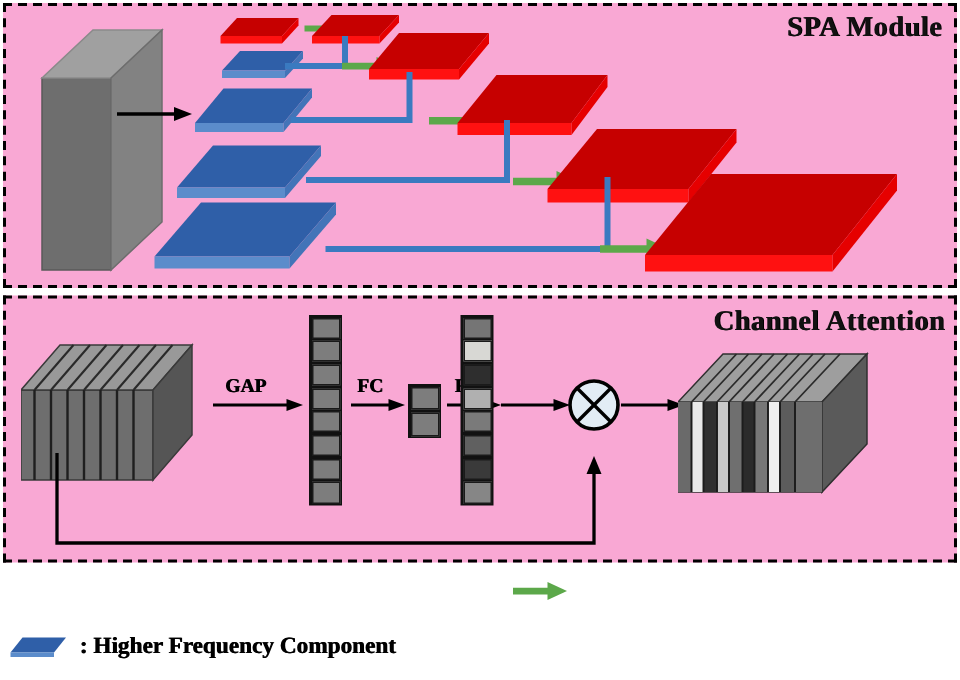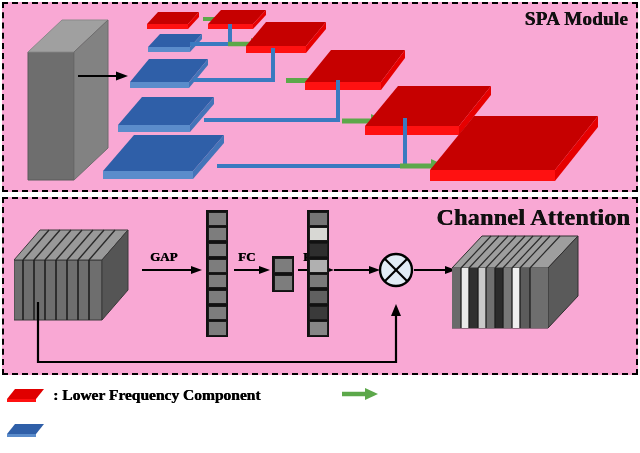--- a/index.html
+++ b/index.html
@@ -9,21 +9,21 @@
 
   
   .panel{position:absolute;background:#f9a8d4;border:2.5px dashed #000;box-sizing:border-box;}
   #spa-panel{left:2px;top:2px;width:636px;height:190px;}
   #ca-panel{left:2px;top:197px;width:636px;height:178px;}
 
   .panel-title{position:absolute;font-weight:bold;color:#111;
       font-family:"Liberation Serif", serif;letter-spacing:.3px;
       text-shadow:0.6px 0 0 #000;}
   #spa-title{right:8px;top:4px;font-size:19px;}
-  #ca-title{right:6px;top:5px;font-size:24px;}
+  #ca-title{right:6px;top:5px;font-size:19px;}
 
   
   #gray-slab{position:absolute;left:12px;top:8px;width:110px;height:176px;}
   #gray-slab svg{display:block;}
 
   
   .plate{position:absolute;}
   .plate svg{display:block;overflow:visible;}
 
   
@@ -359,37 +359,29 @@
         <line x1="51" y1="44" x2="81" y2="12"></line>
         <line x1="60" y1="44" x2="90" y2="12"></line>
         <line x1="68" y1="44" x2="98" y2="12"></line>
         <line x1="78" y1="44" x2="108" y2="12"></line>
       </g>
     </svg>
   </div>
 
   <div id="legend">
 
-    <div class="leg-row" style="left:6px;top:8px;">
-      <span class="leg-swatch">
-        <svg width="40" height="16" viewBox="0 0 40 16">
-          <polygon points="9,2 38,2 30,12 1,12" fill="#e00000"></polygon>
-          <polygon points="1,12 30,12 30,15 1,15" fill="#ff1111"></polygon>
-        </svg>
-      </span>
-      <span class="leg-text">: Lower Frequency Component</span>
-    </div>
 
     <div class="leg-row" style="left:6px;top:44px;">
       <span class="leg-swatch">
         <svg width="40" height="16" viewBox="0 0 40 16">
           <polygon points="9,2 38,2 30,12 1,12" fill="#2f5fa8"></polygon>
           <polygon points="1,12 30,12 30,15 1,15" fill="#5b8ccb"></polygon>
         </svg>
       </span>
+      <span class="leg-text">: Higher Frequency Component</span>
     </div>
 
     <div class="leg-row" style="left:340px;top:8px;">
       <span class="leg-swatch">
         <svg width="40" height="16" viewBox="0 0 40 16">
           <line x1="2" y1="8" x2="27" y2="8" stroke="#5ca84a" stroke-width="4.5"></line>
           <polygon points="38,8 25,2 25,14" fill="#5ca84a"></polygon>
         </svg>
       </span>
     </div>

